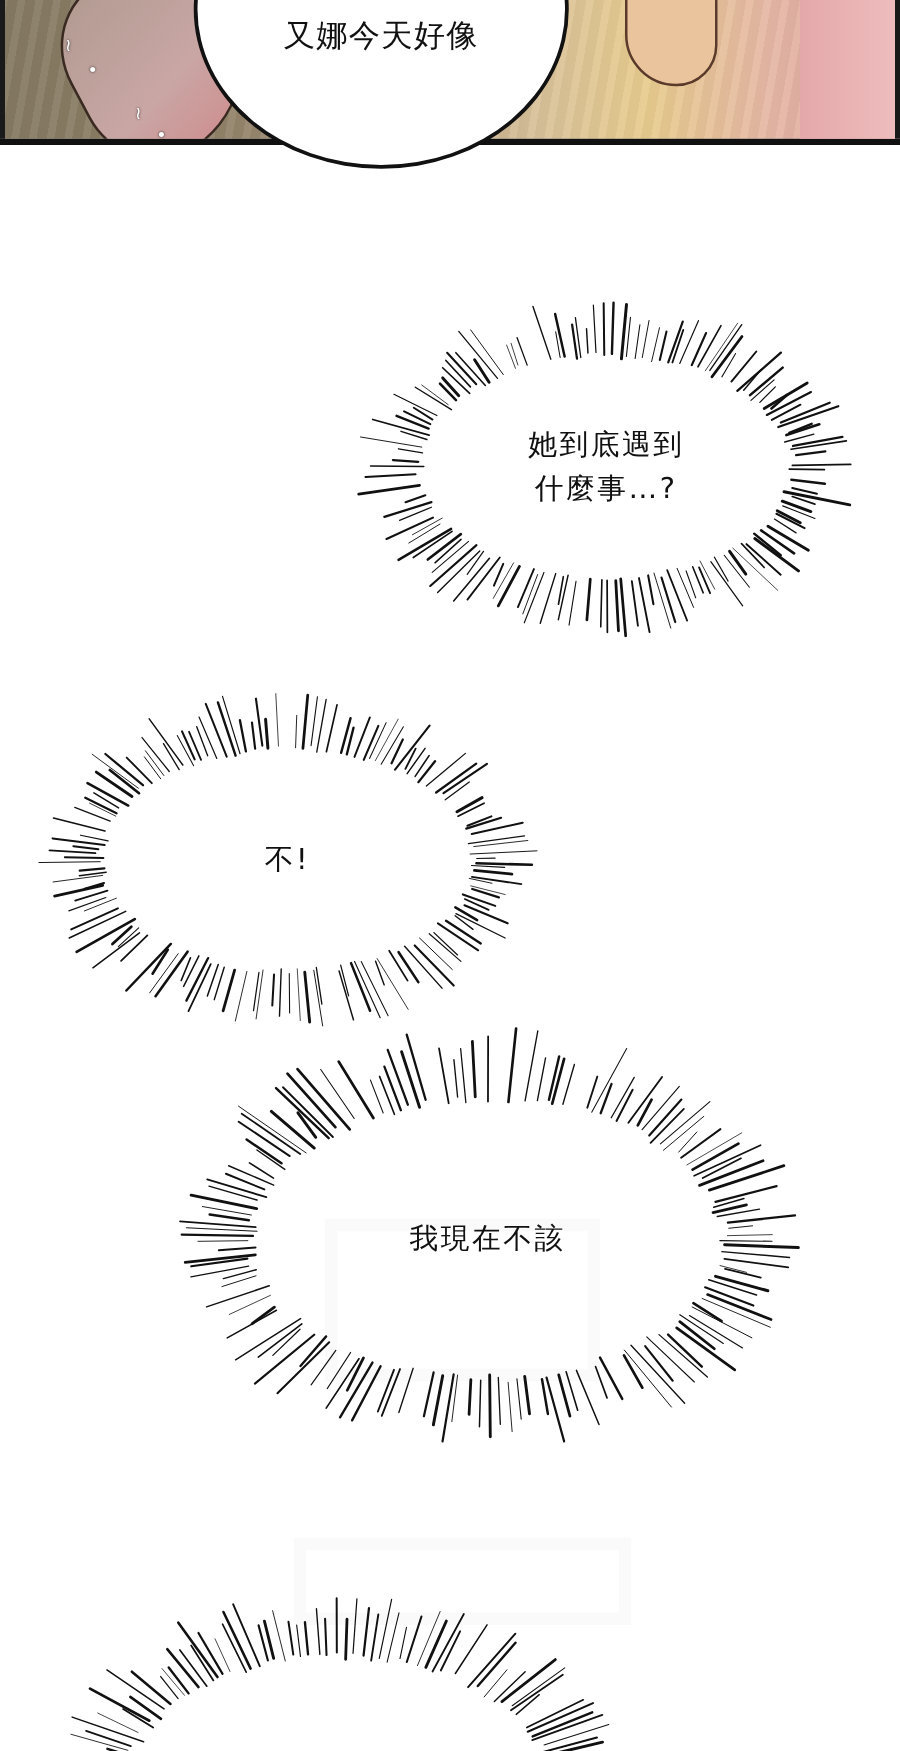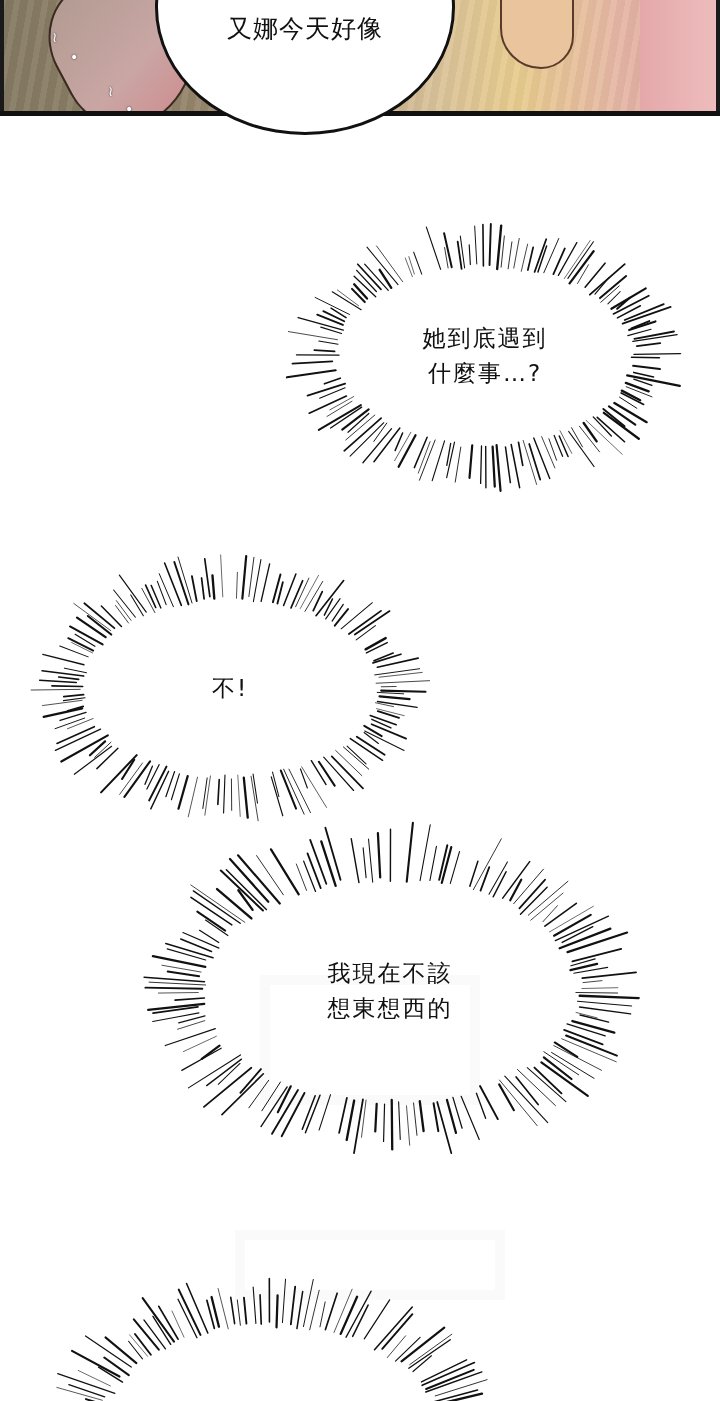--- a/index.html
+++ b/index.html
@@ -47,21 +47,21 @@
 </div>
 
 <div class="bubble-top"></div>
 <div class="bubble-top-text">
   <div>又娜今天好像</div>
 </div>
 
 <div class="ghost" style="left:260px;top:975px;width:200px;height:110px;"></div>
 <div class="ghost" style="left:235px;top:1230px;width:250px;height:50px;"></div>
 
-<div class="burst" id="burst-1" style="left:283px;top:220px;width:404px;height:272px;text-decoration:underline;">
+<div class="burst" id="burst-1" style="left:283px;top:238px;width:404px;height:272px;text-decoration:underline;">
   <svg width="404" height="272">
       <line x1="348.4318312766022" y1="137.2893974422859" x2="376.49212415302884" y2="137.72854091011519" stroke="#111" stroke-width="1.40" stroke-linecap="round"></line>
       <line x1="350.1219976824649" y1="145.8032127444642" x2="376.9158499826208" y2="149.02358516061648" stroke="#111" stroke-width="2.01" stroke-linecap="round"></line>
       <line x1="350.7909159792508" y1="152.4343870627701" x2="370.5376425838509" y2="156.94240390262183" stroke="#111" stroke-width="1.61" stroke-linecap="round"></line>
       <line x1="344.23061888026064" y1="155.3972766427586" x2="396.79255997635914" y2="165.8863272479868" stroke="#111" stroke-width="2.35" stroke-linecap="round"></line>
       <line x1="350.80902447174805" y1="159.20998974901207" x2="368.940718625939" y2="165.29277259544443" stroke="#111" stroke-width="1.35" stroke-linecap="round"></line>
       <line x1="342.853594682932" y1="162.97649247428475" x2="365.65894014090964" y2="171.26223238479483" stroke="#111" stroke-width="2.37" stroke-linecap="round"></line>
       <line x1="343.1852271254518" y1="166.69645439561836" x2="368.97514318786955" y2="176.84165244465103" stroke="#111" stroke-width="0.88" stroke-linecap="round"></line>
       <line x1="338.7625104872825" y1="170.62130018024368" x2="357.2200438367382" y2="180.20553320189498" stroke="#111" stroke-width="2.27" stroke-linecap="round"></line>
       <line x1="338.17950945756525" y1="172.9866256372759" x2="360.6486235825409" y2="184.47544194167585" stroke="#111" stroke-width="1.69" stroke-linecap="round"></line>
@@ -468,21 +468,20 @@
       <line x1="437.39992421114675" y1="140.4465797412941" x2="486.2360830568773" y2="127.85061689306501" stroke="#111" stroke-width="1.79" stroke-linecap="round"></line>
       <line x1="435.9683131125992" y1="144.80322870473208" x2="460.1667954388172" y2="137.86325006415248" stroke="#111" stroke-width="1.18" stroke-linecap="round"></line>
       <line x1="435.41823691838994" y1="149.04525094192468" x2="462.1557413983851" y2="142.9322892603726" stroke="#111" stroke-width="2.22" stroke-linecap="round"></line>
       <line x1="438.8243745381972" y1="152.2209312390693" x2="472.615949523557" y2="146.3217742084202" stroke="#111" stroke-width="1.16" stroke-linecap="round"></line>
       <line x1="447.31708968560906" y1="157.045643681703" x2="501.005872331103" y2="151.3578517735848" stroke="#111" stroke-width="1.84" stroke-linecap="round"></line>
       <line x1="448.0233040324823" y1="161.61204011998498" x2="467.05357948034555" y2="159.63319977470277" stroke="#111" stroke-width="0.77" stroke-linecap="round"></line>
       <line x1="446.91545821945317" y1="167.52671580447918" x2="482.8818818335266" y2="166.69610387425175" stroke="#111" stroke-width="0.63" stroke-linecap="round"></line>
     </svg>
   <div class="text">
     <div>我現在不該</div>
-    <div>想東想西的</div>
   </div>
 </div>
 
 <div class="burst" id="burst-4" style="left:40px;top:1270px;width:460px;height:320px;">
   <svg width="460" height="320">
       <line x1="403.03014040629034" y1="162.97228282009198" x2="459.2852569334351" y2="164.43095178125515" stroke="#111" stroke-width="1.51" stroke-linecap="round"></line>
       <line x1="404.3283152652369" y1="167.0618850765278" x2="439.11015971494976" y2="169.52972500906628" stroke="#111" stroke-width="1.97" stroke-linecap="round"></line>
       <line x1="398.00711607997357" y1="169.64676033511182" x2="420.1920120549013" y2="172.28566325552003" stroke="#111" stroke-width="1.85" stroke-linecap="round"></line>
       <line x1="403.9338882528498" y1="174.23734309132308" x2="450.99574234321676" y2="180.35078538576147" stroke="#111" stroke-width="1.34" stroke-linecap="round"></line>
       <line x1="400.8882809875844" y1="179.99487521972938" x2="418.612800509195" y2="184.82733492831755" stroke="#111" stroke-width="0.60" stroke-linecap="round"></line>

